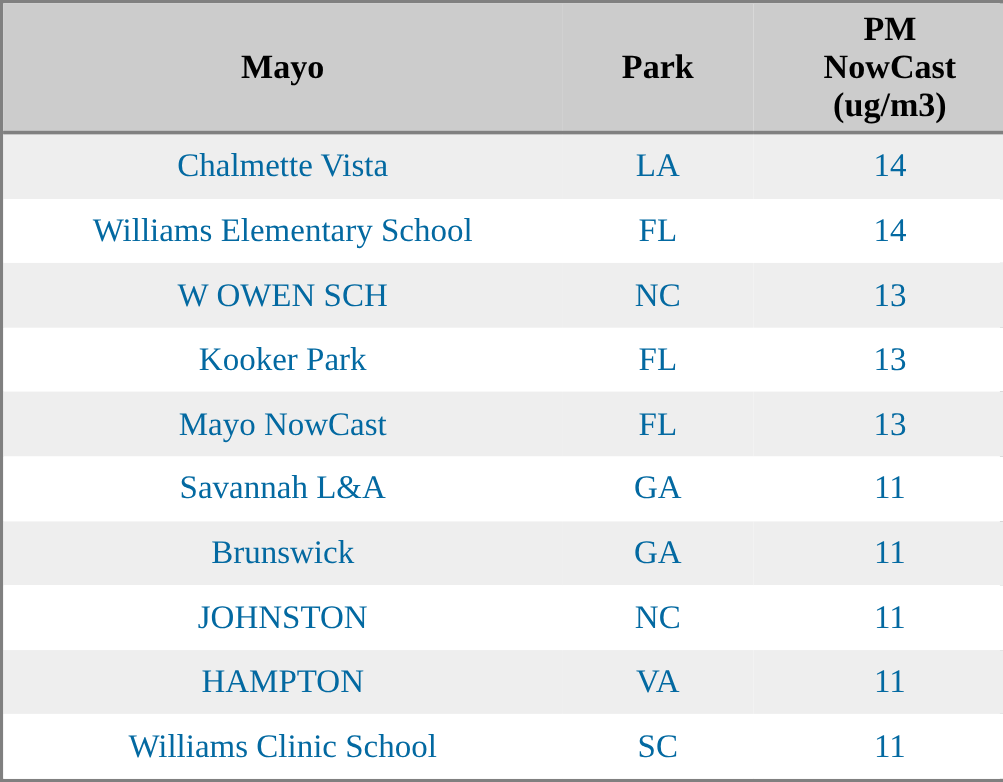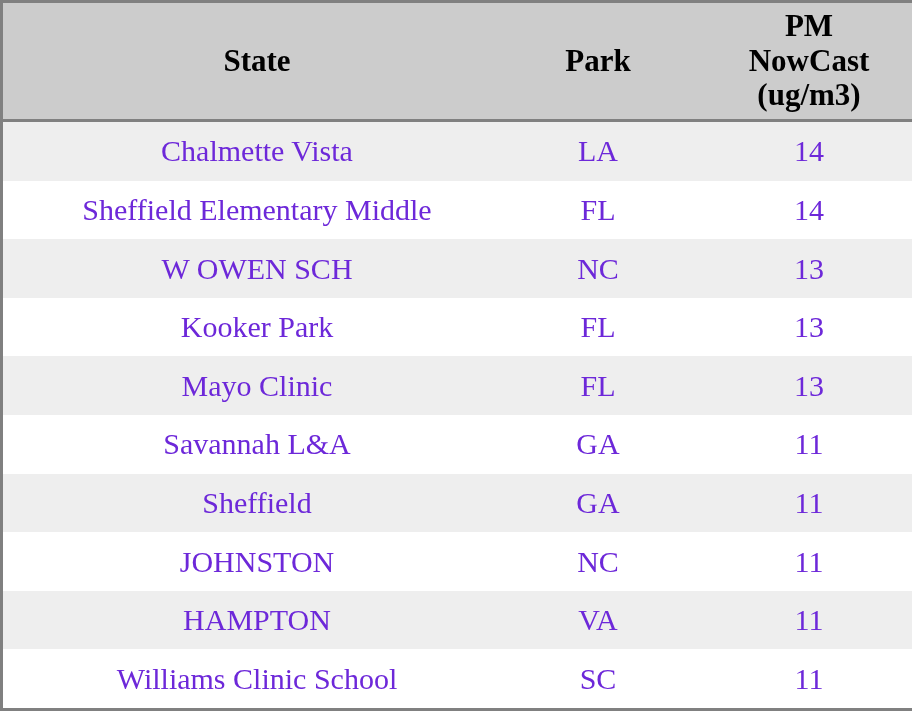--- a/index.html
+++ b/index.html
@@ -38,83 +38,83 @@
     border-bottom: 3px solid #808080;
     line-height: 1.12;
   }
   th.col-site { width: 500px; }
   th.col-state { width: 166px; }
   th.col-pm { width: 240px; }
 
   tbody td {
     font-family: "Liberation Serif", serif;
     font-size: 30px;
-    color: #6d28d9;
+    color: #0369a1;
     text-align: center;
     vertical-align: middle;
     padding: 0 0;
     height: 58px;
     border: none;
   }
   tbody tr.odd-row td {
     background: #eeeeee;
   }
   tbody tr.even-row td {
     background: #ffffff;
   }
 </style>
 </head>
 <body>
 
 <div class="table-wrap">
   <table class="data-table">
     <thead>
       <tr>
-        <th class="col-site">State</th>
+        <th class="col-site">Mayo</th>
         <th class="col-state">Park</th>
         <th class="col-pm">
           <div>PM</div>
           <div>NowCast</div>
           <div>(ug/m3)</div>
         </th>
       </tr>
     </thead>
     <tbody>
       <tr class="odd-row">
         <td>Chalmette Vista</td>
         <td>LA</td>
         <td>14</td>
       </tr>
       <tr class="even-row">
-        <td>Sheffield Elementary Middle</td>
+        <td>Williams Elementary School</td>
         <td>FL</td>
         <td>14</td>
       </tr>
       <tr class="odd-row">
         <td>W OWEN SCH</td>
         <td>NC</td>
         <td>13</td>
       </tr>
       <tr class="even-row">
         <td>Kooker Park</td>
         <td>FL</td>
         <td>13</td>
       </tr>
       <tr class="odd-row">
-        <td>Mayo Clinic</td>
+        <td>Mayo NowCast</td>
         <td>FL</td>
         <td>13</td>
       </tr>
       <tr class="even-row">
         <td>Savannah L&amp;A</td>
         <td>GA</td>
         <td>11</td>
       </tr>
       <tr class="odd-row">
-        <td>Sheffield</td>
+        <td>Brunswick</td>
         <td>GA</td>
         <td>11</td>
       </tr>
       <tr class="even-row">
         <td>JOHNSTON</td>
         <td>NC</td>
         <td>11</td>
       </tr>
       <tr class="odd-row">
         <td>HAMPTON</td>

